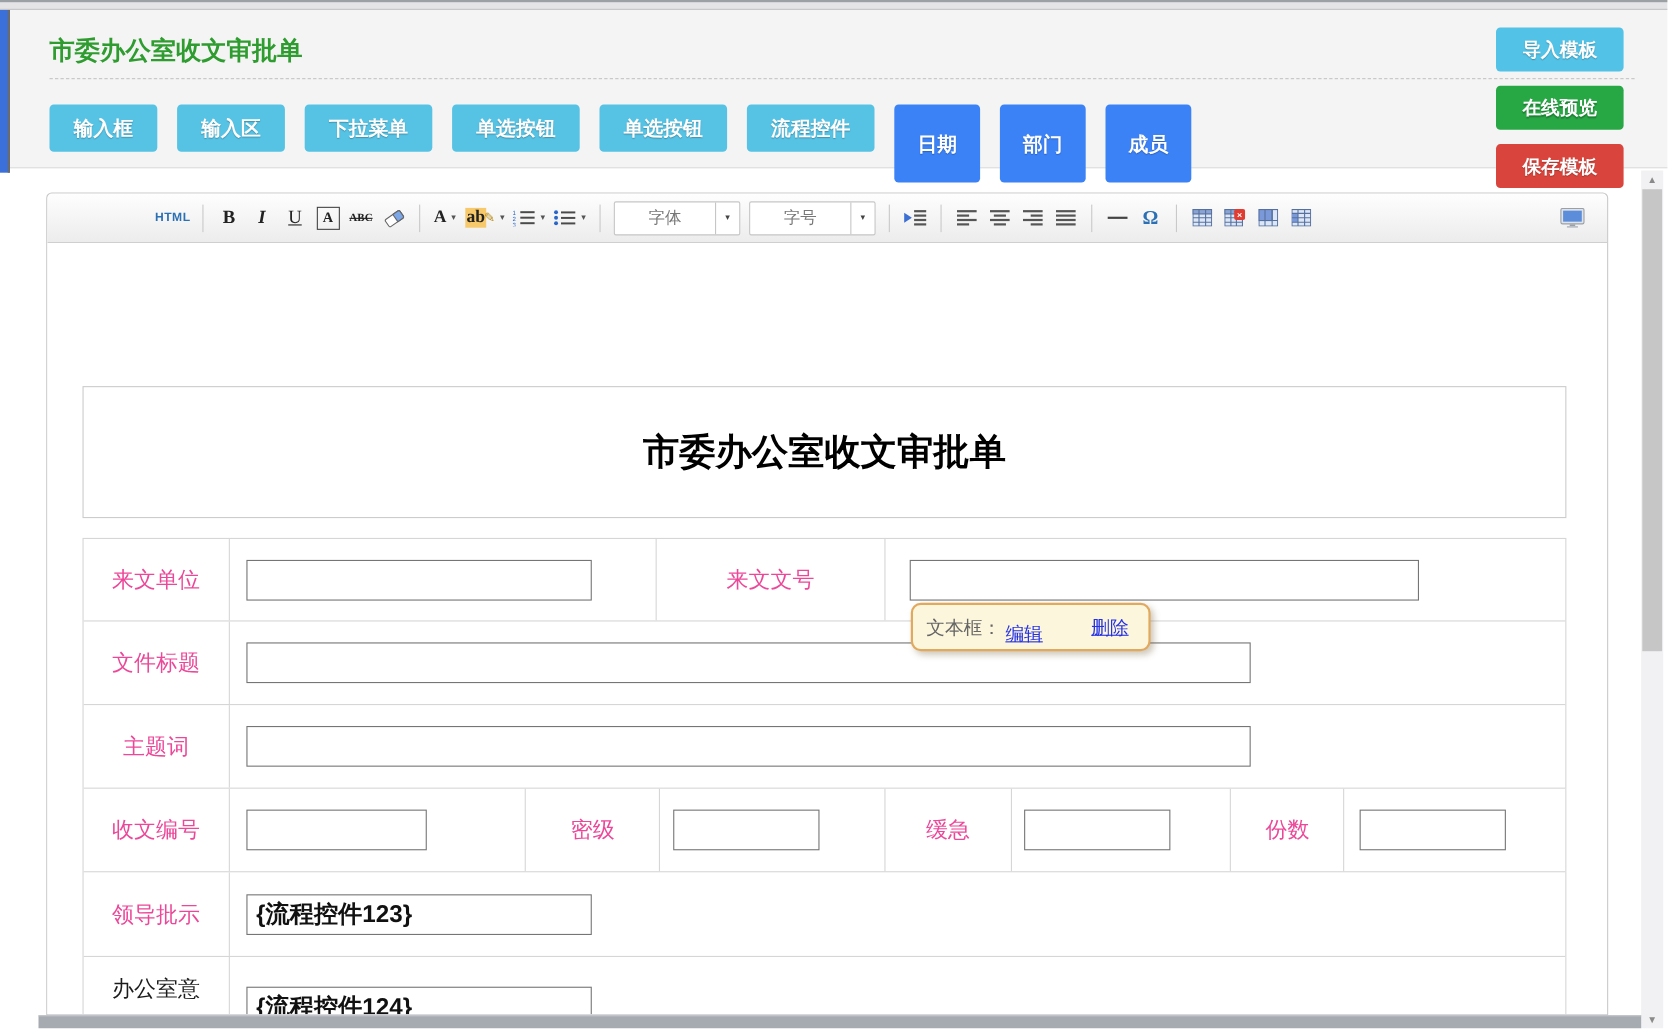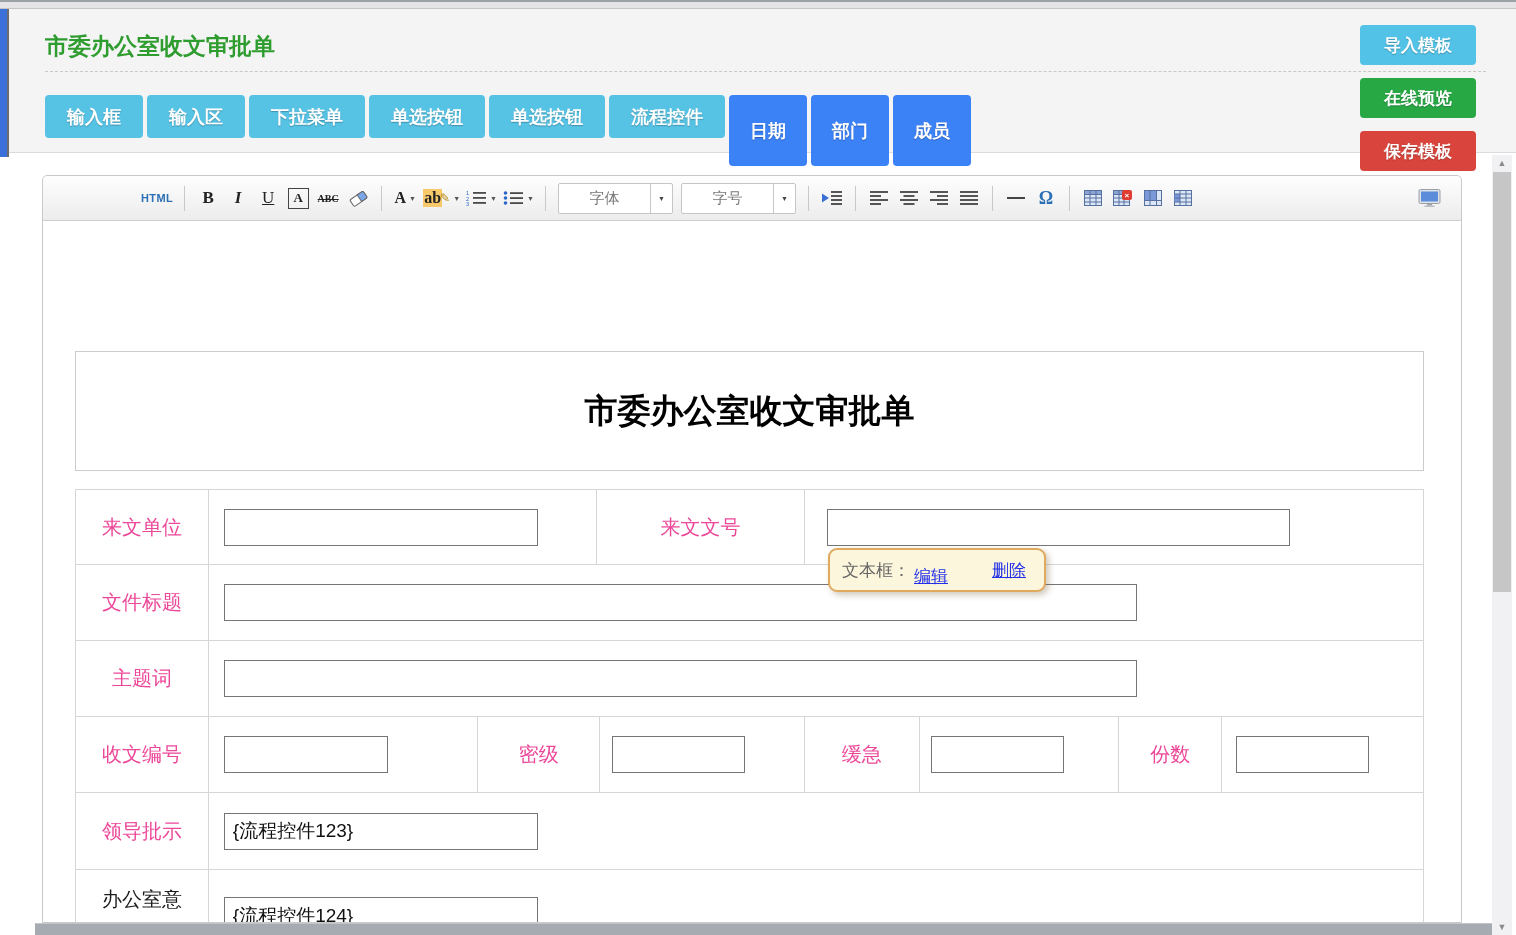--- a/index.html
+++ b/index.html
@@ -17,21 +17,21 @@
   .header{left:8px;top:9px;width:1508px;height:144px;background:#f4f4f5;border-bottom:1px solid #dcdcdc;box-sizing:border-box;}
   .page-title{left:37px;top:22px;font-family:"Liberation Serif",serif;font-weight:bold;font-size:23px;color:#2f9c2f;}
   .actions{right:40px;top:16px;display:flex;gap:13px;flex-direction:column;}
   .btn{display:flex;align-items:center;justify-content:center;color:#fff;font-weight:bold;
        border-radius:4px;cursor:pointer;text-shadow:0 1px 1px rgba(0,0,0,.25);user-select:none;}
   .btn-action{height:40px;padding:0 24px;font-size:17px;}
   .btn-import{background:#52c2e6;}
   .btn-preview{background:#28a745;}
   .btn-save{background:#d9453c;}
   .dashed{left:37px;right:30px;top:62px;border-top:1px dashed #c9c9c9;height:0;}
-  .palette{left:37px;top:86px;display:flex;gap:4px;}
+  .palette{left:37px;top:86px;display:flex;gap:18px;}
   .btn-comp{height:43px;padding:0 22px;font-size:18px;background:#56c2e4;}
   .btn-comp.primary{background:#3b82f6;padding:14px 21px;}
 
   
   .panel{left:42px;top:175px;width:1420px;height:748px;border:1px solid #c9c9c9;
          border-radius:5px 5px 0 0;background:#fff;box-sizing:border-box;
          display:flex;flex-direction:column;overflow:hidden;}
   .toolbar{height:44px;flex:0 0 44px;display:flex;align-items:center;
            background:linear-gradient(#fefefe,#ececec);border-bottom:1px solid #cfcfcf;
            padding:0 16px 0 95px;border-radius:5px 5px 0 0;}
@@ -59,22 +59,22 @@
   
   .editor-body{position:relative;flex:1;overflow:hidden;background:#fff;}
   .title-box{position:absolute;left:32px;top:130px;width:1349px;height:120px;border:1px solid #ccc;
              box-sizing:border-box;display:flex;align-items:center;justify-content:center;}
   .form-title{font-size:33px;font-weight:bold;color:#000;}
   .ftable{position:absolute;left:32px;top:268px;width:1349px;border:1px solid #d6d6d6;box-sizing:border-box;}
   .frow{display:flex;border-bottom:1px solid #d6d6d6;box-sizing:border-box;}
   .fcell{box-sizing:border-box;display:flex;align-items:center;}
   .br{border-right:1px solid #d6d6d6;}
   .flabel{width:100%;text-align:center;font-size:20px;color:#ec4899;}
-  .inp{height:37px;border:1px solid #757575;background:#fff;font-size:19px;padding:0 8px;
-       box-sizing:border-box;font-family:inherit;color:#111;}
+  .inp{height:37px;border:1px solid #757575;background:#fff;font-size:22px;padding:0 8px;
+       box-sizing:border-box;font-family:inherit;color:#111;font-weight:bold;}
   .wraplbl{width:92px;margin:0 auto;line-height:34px;text-align:center;font-size:20px;color:#1b1b1b;}
 
   
   .tooltip{left:828px;top:548px;width:218px;height:44px;background:#fcf6dc;border:2px solid #e0a95e;
            border-radius:9px;box-shadow:3px 3px 6px rgba(120,100,60,.35);display:flex;align-items:center;
            padding:0 12px;font-size:17px;color:#666;z-index:40;box-sizing:border-box;}
   .tooltip a{color:#2330e8;text-decoration:underline;cursor:pointer;font-size:17px;}
   .tooltip .lnk2{margin-left:44px;}
   .tooltip .lnk1{margin-left:4px;margin-top:12px;}
 

